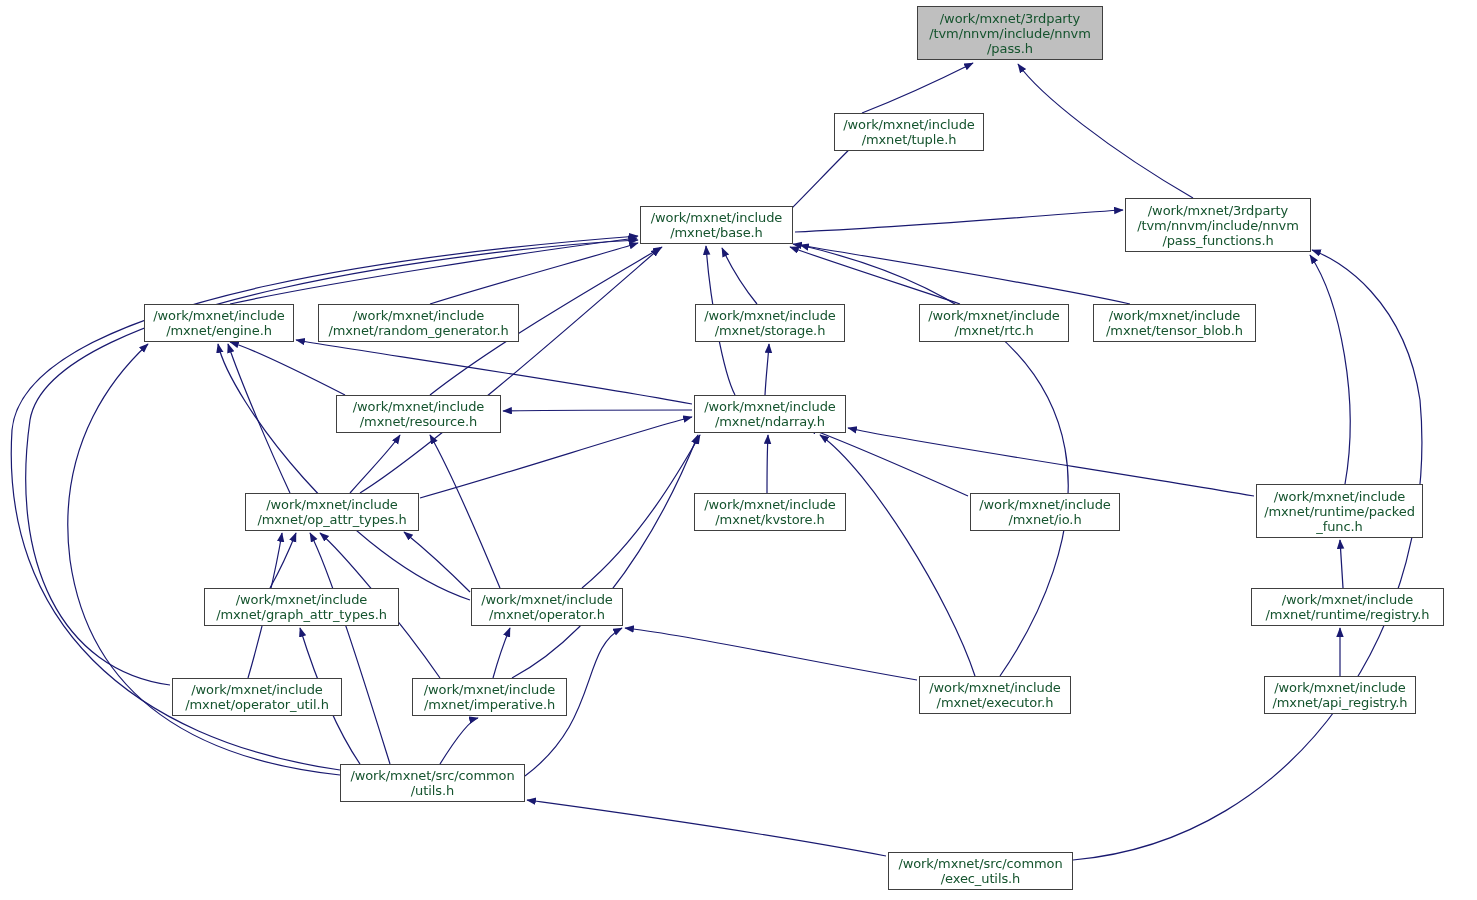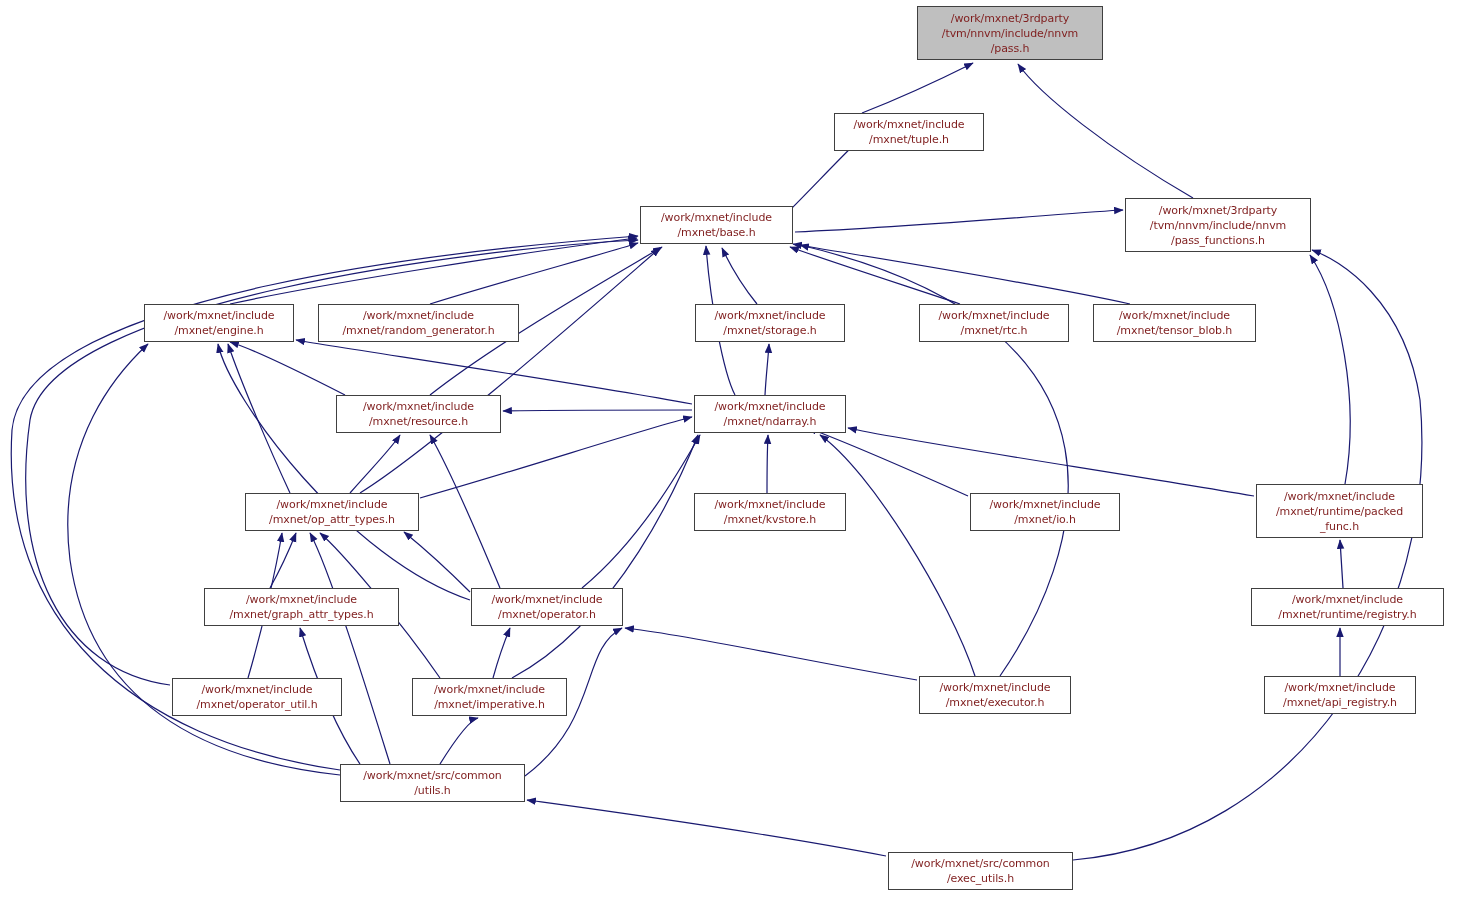--- a/index.html
+++ b/index.html
@@ -21,22 +21,22 @@
     top: 0;
     width: 1477px;
     height: 900px;
     pointer-events: none;
   }
   .node {
     position: absolute;
     box-sizing: border-box;
     border: 1px solid #404040;
     background: #ffffff;
-    color: #7f1d1d;
-    font-size: 11px;
+    color: #14532d;
+    font-size: 13px;
     line-height: 15px;
     text-align: center;
     display: flex;
     align-items: center;
     justify-content: center;
     white-space: pre-line;
     letter-spacing: -0.1px;
     z-index: 5;
   }
   .node.root {

